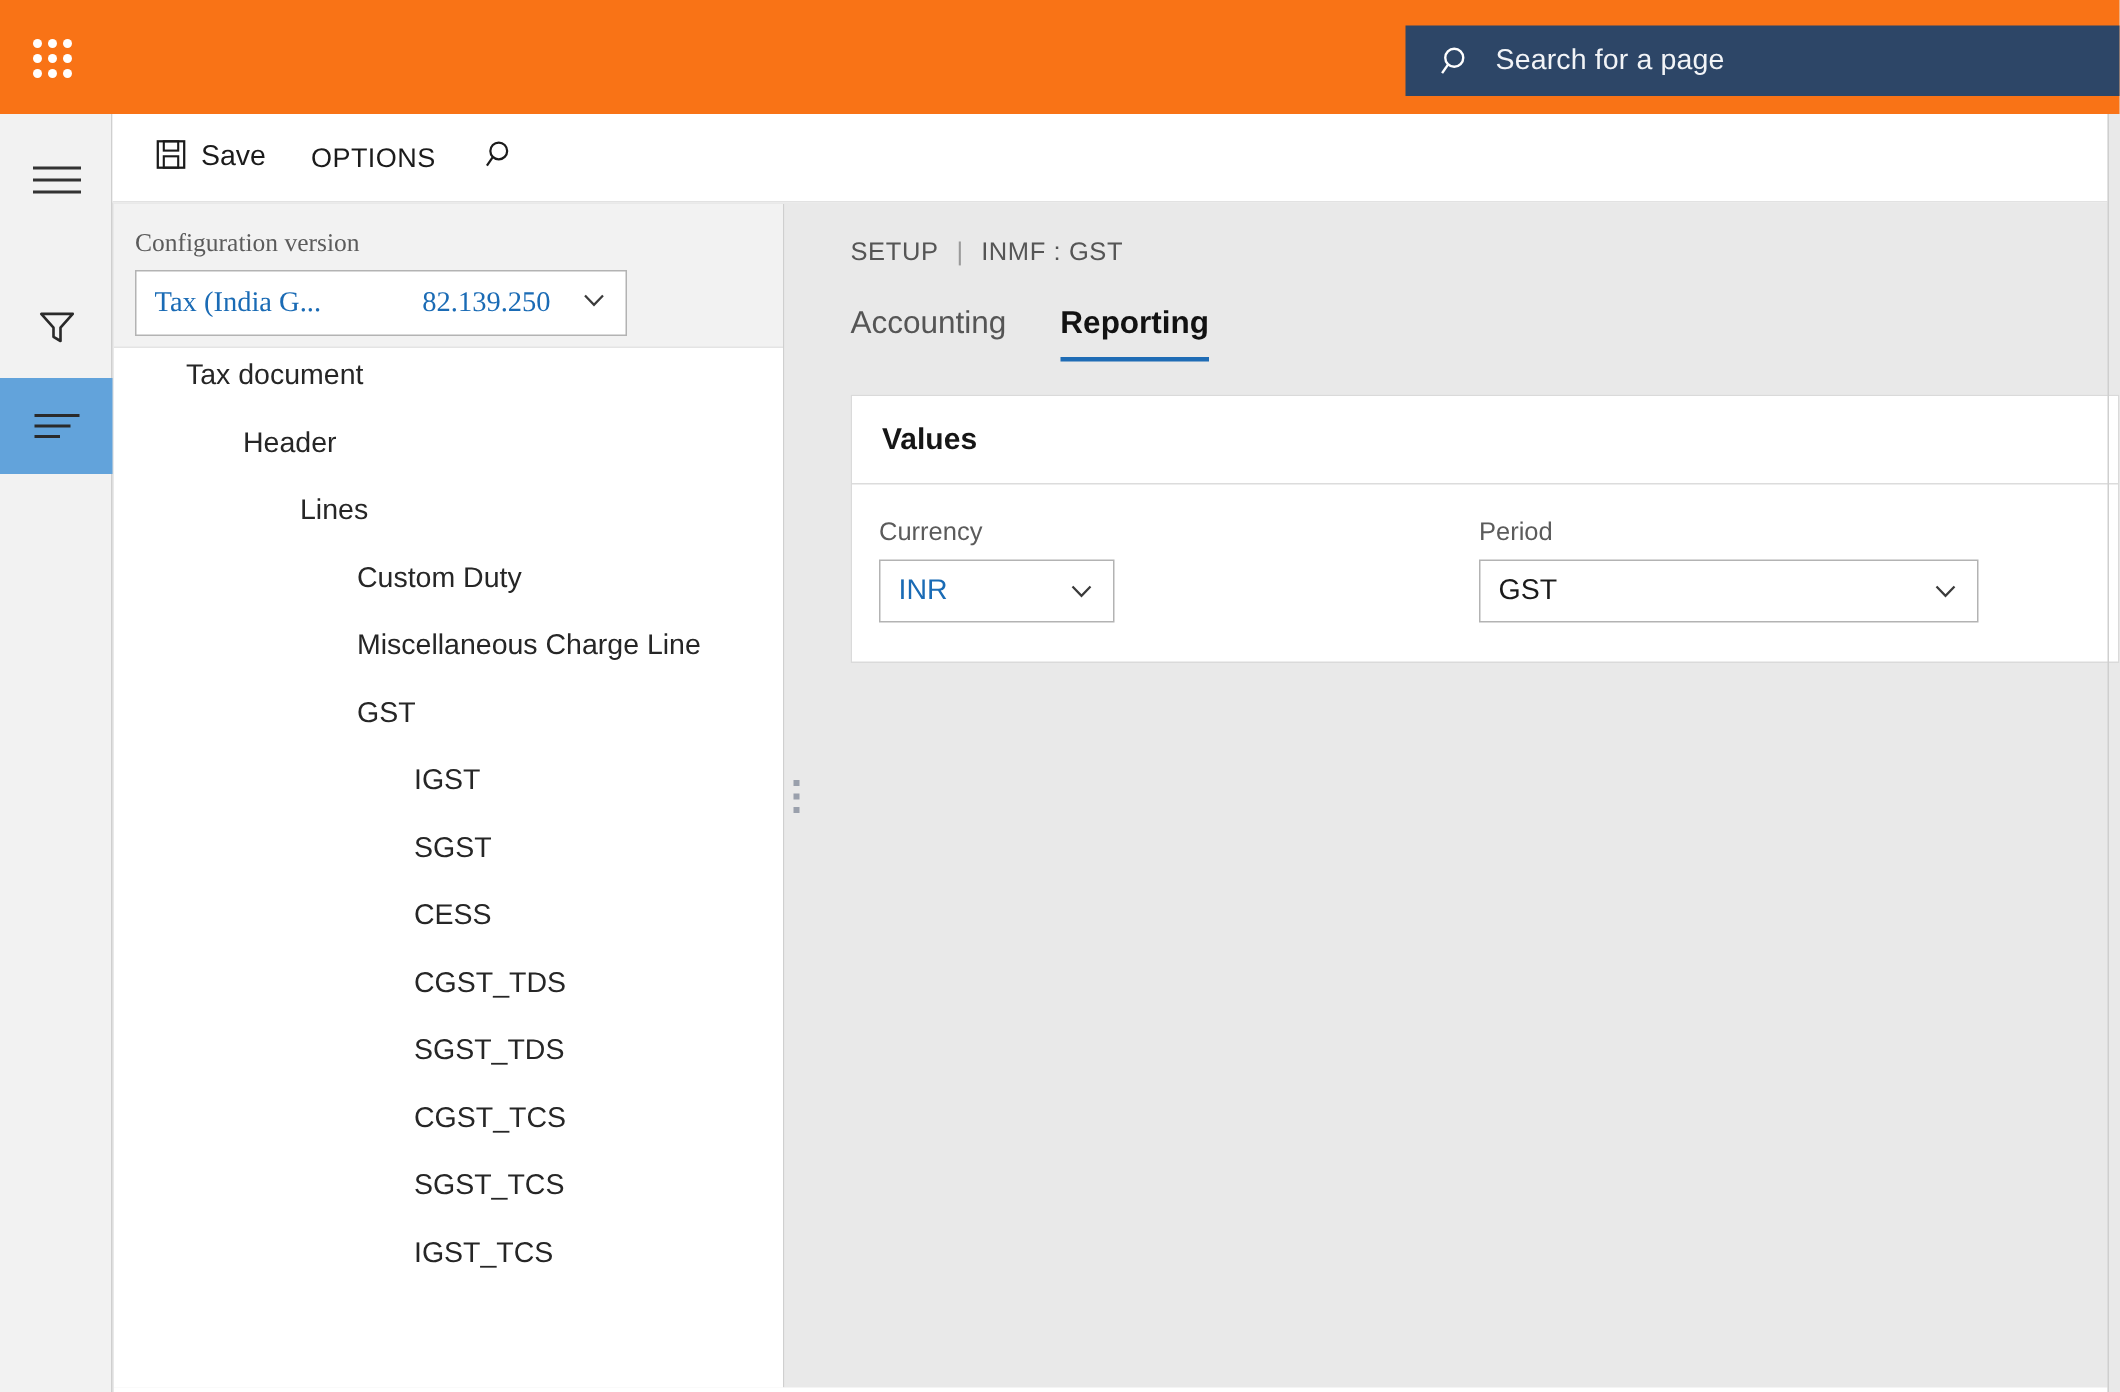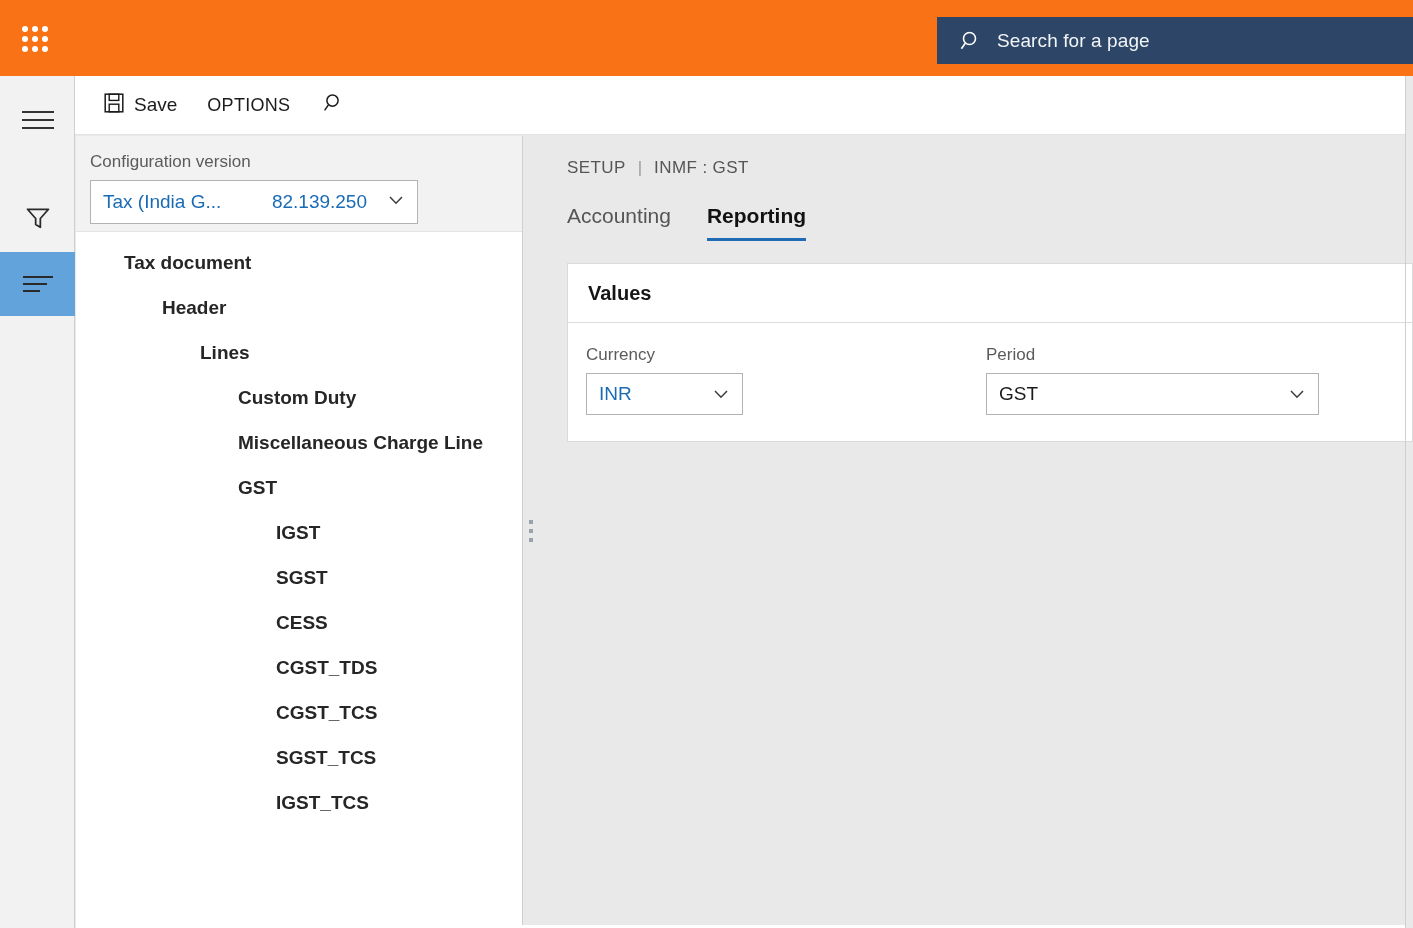--- a/index.html
+++ b/index.html
@@ -66,34 +66,35 @@
   .tb-item .lbl.caps { font-size: 18px; letter-spacing: .3px; }
 
   
   .leftpanel {
     position: absolute; left: 76px; top: 136px; width: 447px; height: 789px;
     background: #ffffff; border-right: 1px solid #cfcfcf;
   }
   .cfgzone {
     background: #f2f2f2; height: 96px; padding: 16px 18px 0 14px;
     border-bottom: 1px solid #e4e4e4;
+    font-family: Liberation Serif, serif;
   }
   .cfg-label { font-size: 17px; color: #5b5b5b; margin-bottom: 8px; }
   .cfg-select {
     width: 328px; height: 44px; background: #ffffff; border: 1px solid #b3b3b3;
     display: flex; align-items: center; padding: 0 10px 0 12px; cursor: pointer;
   }
   .cfg-select .name { font-size: 19px; color: #1a6bb5; white-space: nowrap; }
   .cfg-select .ver  { font-size: 19px; color: #1a6bb5; margin-left: auto; margin-right: 18px; }
 
   
   .tree { padding-top: 8px; }
   .tnode {
-    height: 45px; display: flex; align-items: center; cursor: pointer;
-    font-size: 19px; color: #262626; padding-left: 10px; font-weight: bold;
+    height: 45px; display: flex; align-items: flex-start; cursor: pointer;
+    font-size: 19px; color: #262626; padding-left: 10px;
   }
   .tnode.sel { background: #dceaf7; }
   .tw { width: 28px; display: flex; align-items: center; justify-content: center; flex: none; }
   .tlbl { padding-left: 10px; }
 
   
   .splitter {
     position: absolute; left: 523px; top: 136px; width: 16px; height: 789px;
     background: #e9e9e9; cursor: col-resize;
     display: flex; align-items: center; justify-content: center;
@@ -291,20 +292,26 @@
       <div class="tnode" style="padding-left: 162px;">
         <span class="tw">
           <span class="tri"></span>
         </span>
         <span class="tlbl">CGST_TDS</span>
       </div>
       <div class="tnode" style="padding-left: 162px;">
         <span class="tw">
           <span class="tri"></span>
         </span>
+        <span class="tlbl">SGST_TDS</span>
+      </div>
+      <div class="tnode" style="padding-left: 162px;">
+        <span class="tw">
+          <span class="tri"></span>
+        </span>
         <span class="tlbl">CGST_TCS</span>
       </div>
       <div class="tnode" style="padding-left: 162px;">
         <span class="tw">
           <span class="tri"></span>
         </span>
         <span class="tlbl">SGST_TCS</span>
       </div>
       <div class="tnode" style="padding-left: 162px;">
         <span class="tw">

